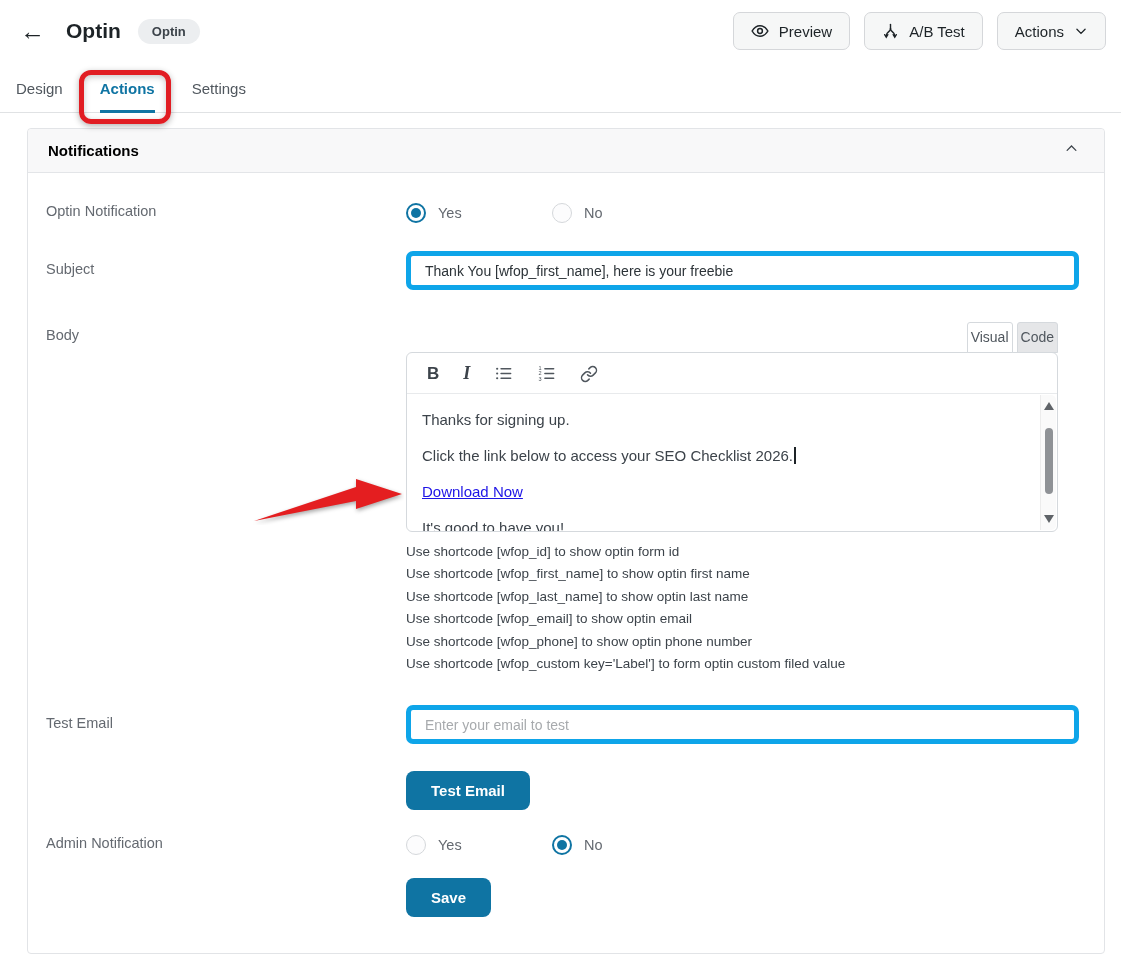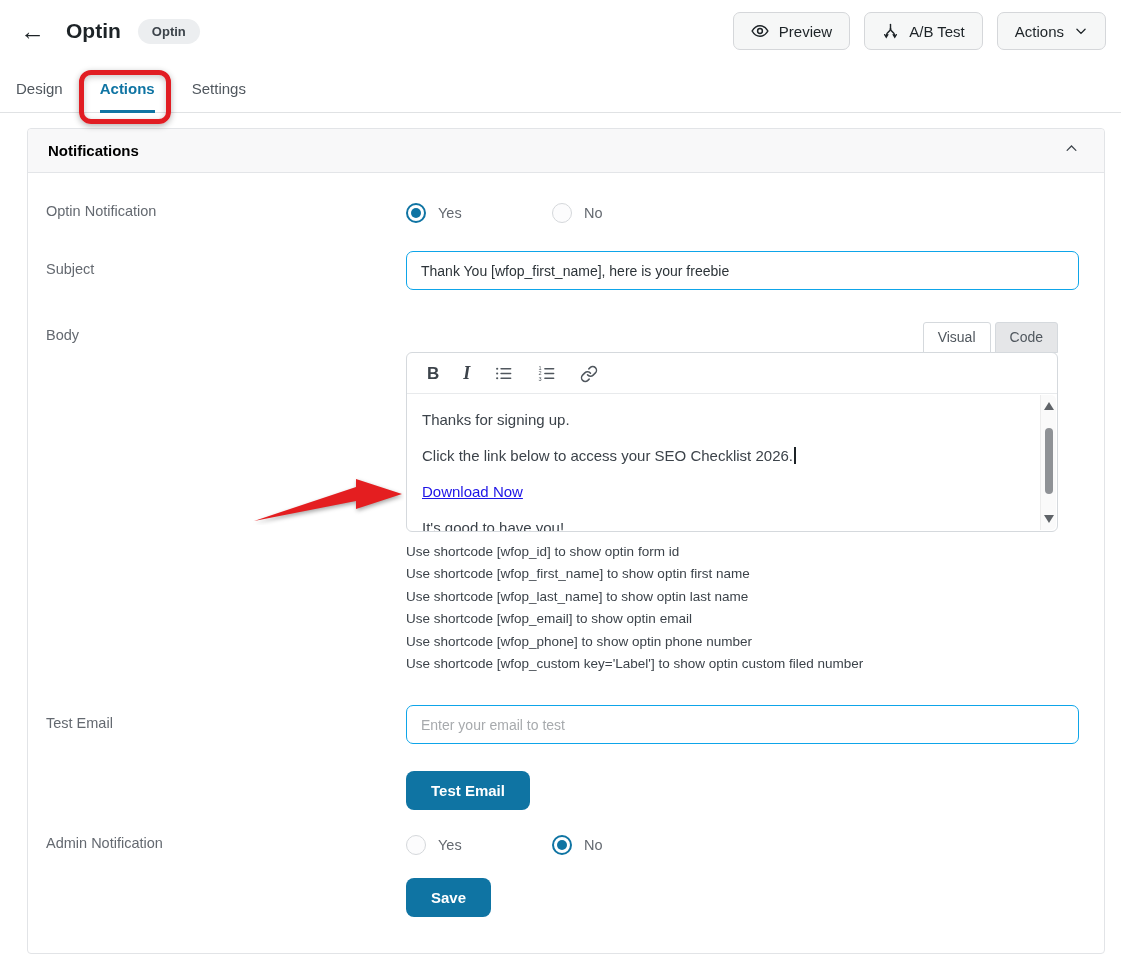--- a/index.html
+++ b/index.html
@@ -49,29 +49,29 @@
   .radio-circle { width:20px; height:20px; border-radius:50%; border:1px solid #d5d8db; background:#fcfcfd; position:relative; flex:none; }
   .radio-option.selected .radio-circle { border:2px solid #0f74a3; background:#fff; }
   .radio-option.selected .radio-circle::after {
     content:""; position:absolute; left:50%; top:50%; transform:translate(-50%,-50%);
     width:10px; height:10px; border-radius:50%; background:#0f74a3;
   }
   .radio-label { font-size:14.5px; color:#646970; }
 
   
   .text-input {
-    width:673px; height:39px; border:1px solid #0ea5e9; border-radius:7px;
+    width:673px; height:39px; border:5px solid #0ea5e9; border-radius:7px;
     padding:0 14px; font-size:14px; color:#2c3338; font-family:inherit; background:#fff; outline:none;
   }
   .text-input::placeholder { color:#a7aaad; }
 
   
   .mode-tabs { display:flex; justify-content:flex-end; width:652px; }
   .mode-tab {
-    font-size:14px; color:#50575e; padding:6px 14px 7px; border:1px solid #d5d9dd;
+    font-size:14px; color:#50575e; padding:6px 3px 7px; border:1px solid #d5d9dd;
     border-radius:3px 3px 0 0; margin-left:4px; position:relative; z-index:2;
     margin-bottom:-1px; cursor:pointer; background:#e5e6e8;
   }
   .mode-tab.active { background:#fff; }
   .editor { width:652px; border:1px solid #d5d9dd; border-radius:6px; background:#fff; }
   .editor-toolbar { display:flex; align-items:center; gap:24px; padding:10px 20px 9px; border-bottom:1px solid #e8eaec; }
   .tb { color:#3c434a; cursor:pointer; display:flex; align-items:center; }
   .tb-bold { font-weight:700; font-size:17px; }
   .tb-italic { font-family:"Liberation Serif", serif; font-style:italic; font-weight:700; font-size:18px; }
   .editor-content { position:relative; height:137px; overflow:hidden; padding:7px 40px 0 15px; font-size:15px; color:#3c434a; border-radius:0 0 6px 6px; }
@@ -242,21 +242,21 @@
             </div>
           </div>
         </div>
 
         <div class="shortcode-help">
           <div>Use shortcode [wfop_id] to show optin form id</div>
           <div>Use shortcode [wfop_first_name] to show optin first name</div>
           <div>Use shortcode [wfop_last_name] to show optin last name</div>
           <div>Use shortcode [wfop_email] to show optin email</div>
           <div>Use shortcode [wfop_phone] to show optin phone number</div>
-          <div>Use shortcode [wfop_custom key='Label'] to show optin custom filed number</div>
+          <div>Use shortcode [wfop_custom key='Label'] to form optin custom filed value</div>
         </div>
       </div>
     </div>
 
     <div class="form-row row-testemail">
       <div class="row-label">Test Email</div>
       <input class="text-input" type="text" placeholder="Enter your email to test" style="">
     </div>
 
     <div class="form-row row-testbtn">

